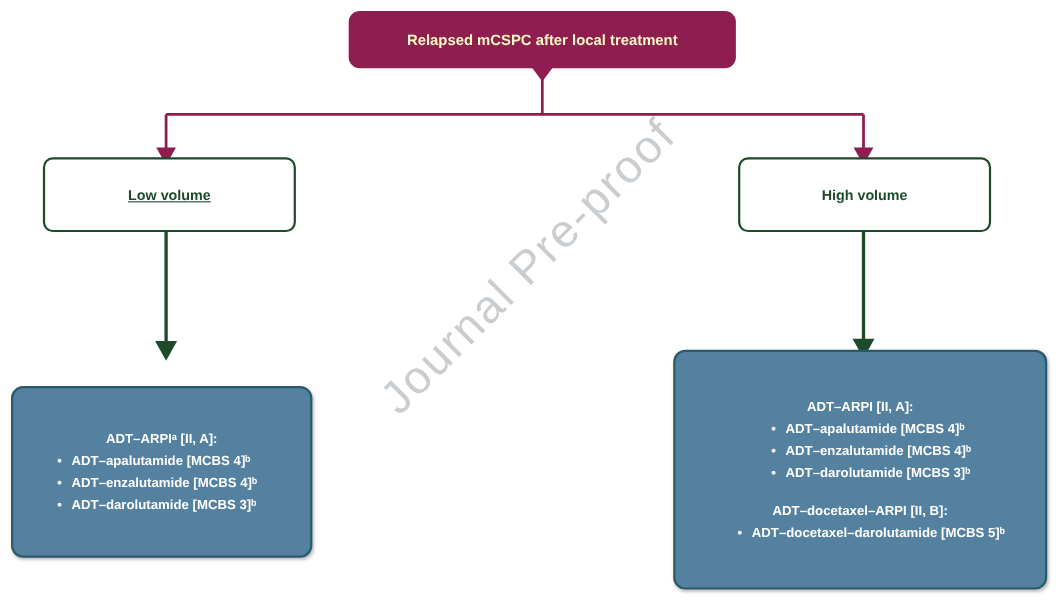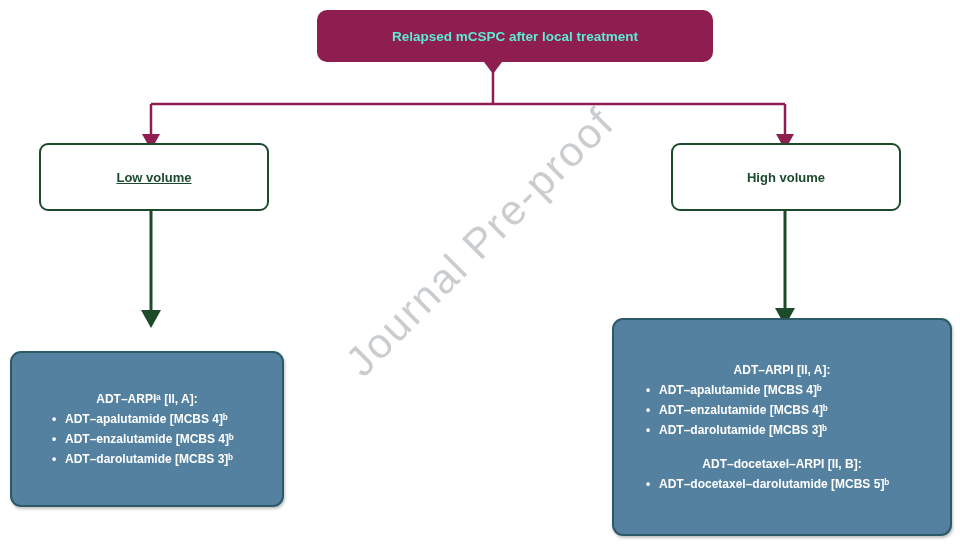--- a/index.html
+++ b/index.html
@@ -33,25 +33,25 @@
   .connectors {
     position: absolute;
     left: 0; top: 0;
     z-index: 2;
   }
 
   
   .root-box {
     position: absolute;
     left: 317px; top: 10px;
-    width: 396px; height: 52px;
+    width: 352px; height: 52px;
     background: #8e1d50;
     border-radius: 10px;
     display: flex; align-items: center; justify-content: center;
-    color: #5eead4;
+    color: #fef9c3;
     font-weight: bold;
     font-size: 13.5px;
     z-index: 3;
     text-align: center;
   }
 
   
   .cond-box {
     position: absolute;
     width: 226px; height: 64px;
@@ -78,21 +78,21 @@
     font-size: 12px;
     box-sizing: border-box;
     display: flex;
     flex-direction: column;
     justify-content: center;
     padding: 10px 12px;
     z-index: 3;
     box-shadow: 1px 2px 3px rgba(0,0,0,0.25);
   }
   .treat-left  { left: 10px;  top: 320px; width: 274px; height: 156px; margin-top: 31px; }
-  .treat-right { left: 612px; top: 318px; width: 340px; height: 218px; }
+  .treat-right { left: 612px; top: 318px; width: 340px; height: 218px; align-items: center; }
 
   .treat-heading {
     text-align: center;
     line-height: 20px;
   }
   .treat-heading.second { margin-top: 14px; }
 
   ul.options {
     list-style: none;
     margin: 0;

